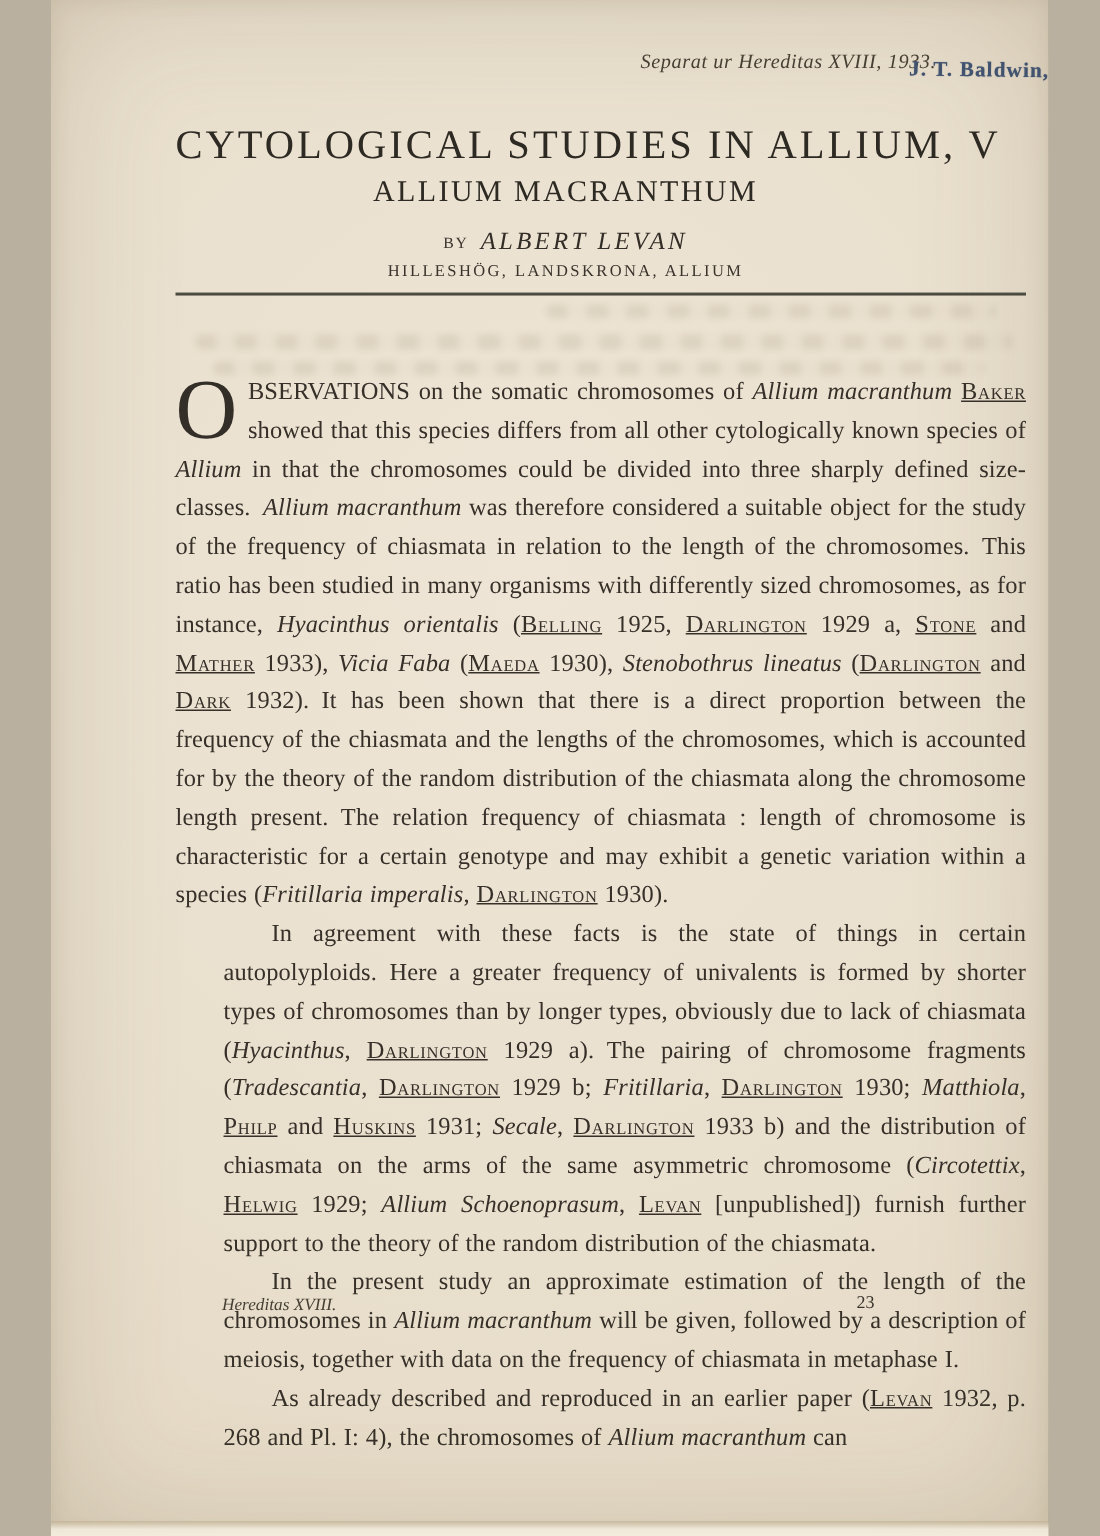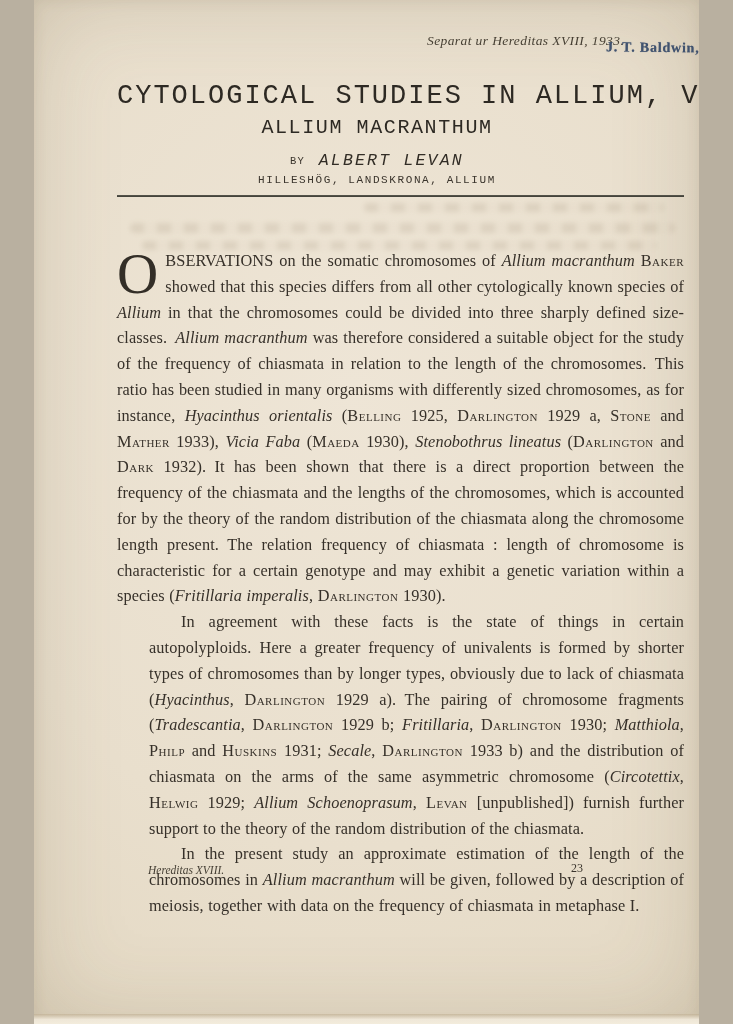--- a/index.html
+++ b/index.html
@@ -50,21 +50,20 @@
     transform: rotate(0.8deg);
     text-shadow: 0 0 0.7px rgba(65, 83, 111, 0.75);
     white-space: nowrap;
   }
 
   .heading-block {
     position: absolute;
     left: 83px; top: 82px;
     width: 520px;
     text-align: center;
-    font-family: Liberation Mono, monospace;
   }
   .article-title {
     margin: 0;
     font-size: 27px;
     font-weight: normal;
     line-height: 28px;
     letter-spacing: 2px;
     color: #2d2923;
     white-space: nowrap;
   }
@@ -123,21 +122,21 @@
   }
   .article-body p.indent { text-indent: 32px; margin-left: 32px; }
   .dropcap {
     float: left;
     font-size: 57px;
     line-height: 45px;
     padding: 3px 7px 0 0;
     color: #332e27;
   }
   .i  { font-style: italic; }
-  .sc { font-variant: small-caps; letter-spacing: 0.5px; }
+  .sc { font-variant: small-caps; letter-spacing: 0.5px; text-decoration: underline; }
 
   .page-footer {
     position: absolute;
     left: 0; top: 861px;
     width: 733px;
     height: 20px;
   }
   .footer-journal {
     position: absolute;
     left: 114px; top: 3px;
@@ -184,20 +183,21 @@
     </div>
     <div class="affiliation">HILLESHÖG, LANDSKRONA, ALLIUM</div>
   </div>
 
   <div class="rule"></div>
 
   <div class="article-body">
       <p><span class="dropcap">O</span><span class="n">BSERVATIONS on the somatic chromosomes of </span><span class="i">Allium macranthum</span><span class="n"> </span><span class="sc">Baker</span><span class="n"> showed that this species differs from all other cytologically known species of </span><span class="i">Allium</span><span class="n"> in that the chromosomes could be divided into three sharply defined size-classes. </span><span class="i">Allium macranthum</span><span class="n"> was therefore considered a suitable object for the study of the frequency of chiasmata in relation to the length of the chromosomes. This ratio has been studied in many organisms with differently sized chromosomes, as for instance, </span><span class="i">Hyacinthus orientalis</span><span class="n"> (</span><span class="sc">Belling</span><span class="n"> 1925, </span><span class="sc">Darlington</span><span class="n"> 1929 a, </span><span class="sc">Stone</span><span class="n"> and </span><span class="sc">Mather</span><span class="n"> 1933), </span><span class="i">Vicia Faba</span><span class="n"> (</span><span class="sc">Maeda</span><span class="n"> 1930), </span><span class="i">Stenobothrus lineatus</span><span class="n"> (</span><span class="sc">Darlington</span><span class="n"> and </span><span class="sc">Dark</span><span class="n"> 1932). It has been shown that there is a direct proportion between the frequency of the chiasmata and the lengths of the chromosomes, which is accounted for by the theory of the random distribution of the chiasmata along the chromosome length present. The relation frequency of chiasmata : length of chromosome is characteristic for a certain genotype and may exhibit a genetic variation within a species (</span><span class="i">Fritillaria imperalis</span><span class="n">, </span><span class="sc">Darlington</span><span class="n"> 1930).</span></p>
       <p class="indent"><span class="n">In agreement with these facts is the state of things in certain autopolyploids. Here a greater frequency of univalents is formed by shorter types of chromosomes than by longer types, obviously due to lack of chiasmata (</span><span class="i">Hyacinthus</span><span class="n">, </span><span class="sc">Darlington</span><span class="n"> 1929 a). The pairing of chromosome fragments (</span><span class="i">Tradescantia</span><span class="n">, </span><span class="sc">Darlington</span><span class="n"> 1929 b; </span><span class="i">Fritillaria</span><span class="n">, </span><span class="sc">Darlington</span><span class="n"> 1930; </span><span class="i">Matthiola</span><span class="n">, </span><span class="sc">Philp</span><span class="n"> and </span><span class="sc">Huskins</span><span class="n"> 1931; </span><span class="i">Secale</span><span class="n">, </span><span class="sc">Darlington</span><span class="n"> 1933 b) and the distribution of chiasmata on the arms of the same asymmetric chromosome (</span><span class="i">Circotettix</span><span class="n">, </span><span class="sc">Helwig</span><span class="n"> 1929; </span><span class="i">Allium Schoenoprasum</span><span class="n">, </span><span class="sc">Levan</span><span class="n"> [unpublished]) furnish further support to the theory of the random distribution of the chiasmata.</span></p>
       <p class="indent"><span class="n">In the present study an approximate estimation of the length of the chromosomes in </span><span class="i">Allium macranthum</span><span class="n"> will be given, followed by a description of meiosis, together with data on the frequency of chiasmata in metaphase I.</span></p>
+      <p class="indent"><span class="n">As already described and reproduced in an earlier paper (</span><span class="sc">Levan</span><span class="n"> 1932, p. 268 and Pl. I: 4), the chromosomes of </span><span class="i">Allium macranthum</span><span class="n"> can</span></p>
     </div>
 
   <div class="page-footer">
     <span class="footer-journal">Hereditas XVIII.</span>
     <span class="page-number">23</span>
   </div>
 
   <div class="bottom-edge"></div>
 </div>
 

